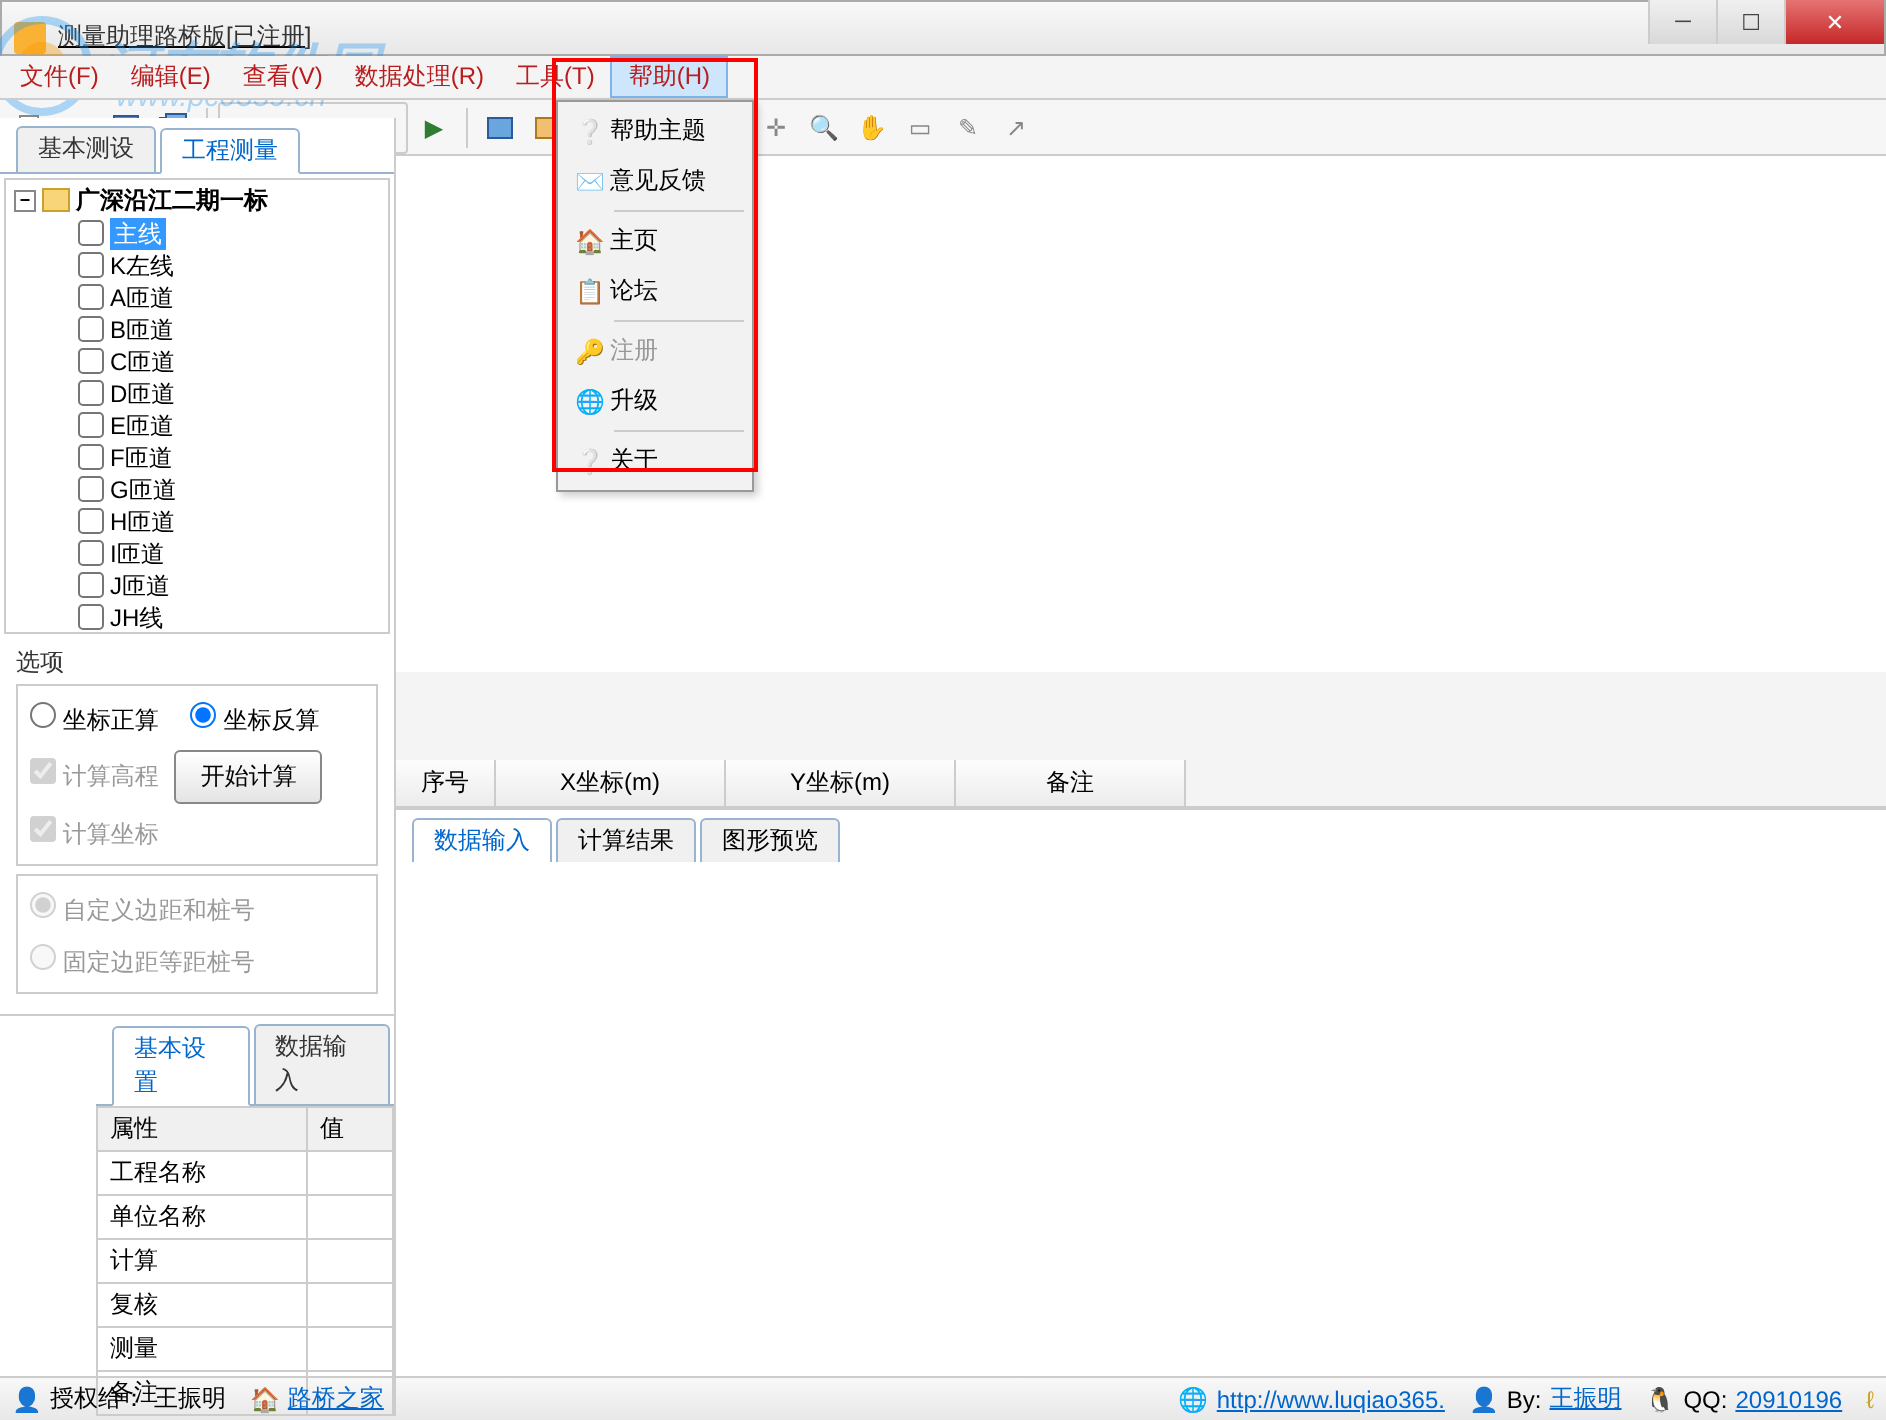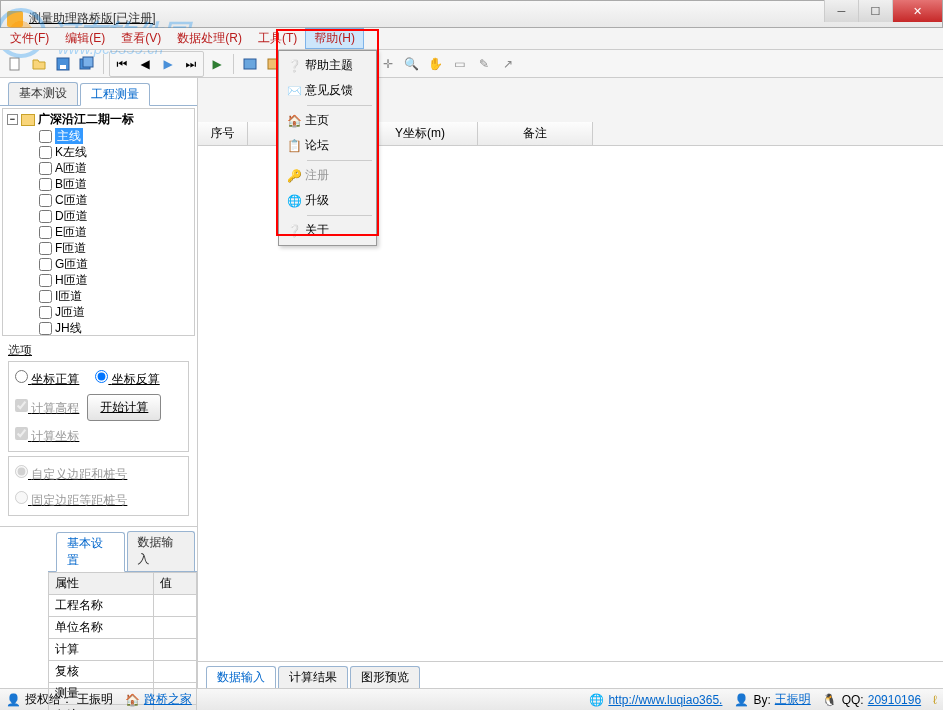--- a/index.html
+++ b/index.html
@@ -36,40 +36,40 @@
 .dropdown { position: absolute; left: 278px; top: 50px; width: 99px; background: #f2f2f2; border: 1px solid #999; box-shadow: 2px 2px 4px rgba(0,0,0,.2); z-index: 100; padding: 2px; }
 .dropdown .dd-item { display: flex; align-items: center; height: 25px; padding-left: 4px; }
 .dropdown .dd-item.disabled { color: #999; }
 .dropdown .dd-icon { width: 20px; display:flex; justify-content:center; }
 .dropdown .dd-sep { height: 1px; background: #ccc; margin: 2px 2px 2px 26px; }
 
 
 .highlight-box { position: absolute; left: 276px; top: 29px; width: 103px; height: 207px; border: 2px solid #f00; z-index: 200; pointer-events: none; }
 
 
-.main { display: flex; height: calc(710px - 28px - 22px - 28px - 22px); }
+.main { display: flex; height: calc(710px - 28px - 22px - 28px - 22px); align-items: center; }
 .left-panel { width: 198px; border-right: 1px solid #ccc; display: flex; flex-direction: column; }
 .right-panel { flex: 1; display: flex; flex-direction: column; }
 
 
 .tab-row { display: flex; border-bottom: 1px solid #99b4d1; padding-left: 8px; padding-top: 4px; background:#fff;}
 .tab { padding: 2px 10px; border: 1px solid #99b4d1; border-bottom: none; background: #f0f0f0; margin-right: 2px; color: #333; border-radius:3px 3px 0 0;}
 .tab.active { background: #fff; color: #0066cc; position:relative; top:1px; border-bottom:1px solid #fff;}
 
 
 .tree { flex: 0 0 228px; overflow: auto; border: 1px solid #ccc; margin: 2px; padding: 2px 4px; background:#fff;}
 .tree-root { display: flex; align-items: center; font-weight: bold; }
 .tree-item { display: flex; align-items: center; margin-left: 32px; line-height: 16px; }
 .tree-item input[type=checkbox]{ margin-right:3px;}
 .tree-item.selected span { background: #3399ff; color: #fff; padding:0 2px;}
 .expander { width: 11px; height: 11px; border: 1px solid #888; margin-right: 3px; display:inline-flex; align-items:center; justify-content:center; font-size:9px; line-height:9px;}
 .folder-icon { width:14px; height:12px; background: #f9d57a; border:1px solid #c9a22a; margin-right:3px; }
 
 
-.opts { margin: 2px; padding: 4px 6px; text-decoration: underline; }
+.opts { margin: 2px; padding: 4px 6px; }
 .opt-label { position:relative; top:-2px; color:#333;}
 .fieldset { border: 1px solid #ccc; padding: 8px 6px 6px; margin-bottom: 4px; position:relative;}
 .radio-row { display:flex; gap:16px; margin-bottom:4px;}
 .chk-row { display:flex; align-items:center; gap:8px; margin:6px 0;}
 .btn-calc { padding: 4px 12px; border:1px solid #888; background:linear-gradient(#fff,#e4e4e4); border-radius:3px;}
 
 
 .bottom-tabs { border-top: 1px solid #ccc; padding-left: 48px; }
 .prop-table { border-collapse: collapse; width: 100%; }
 .prop-table td { border: 1px solid #ccc; padding: 2px 6px; height:18px; }

